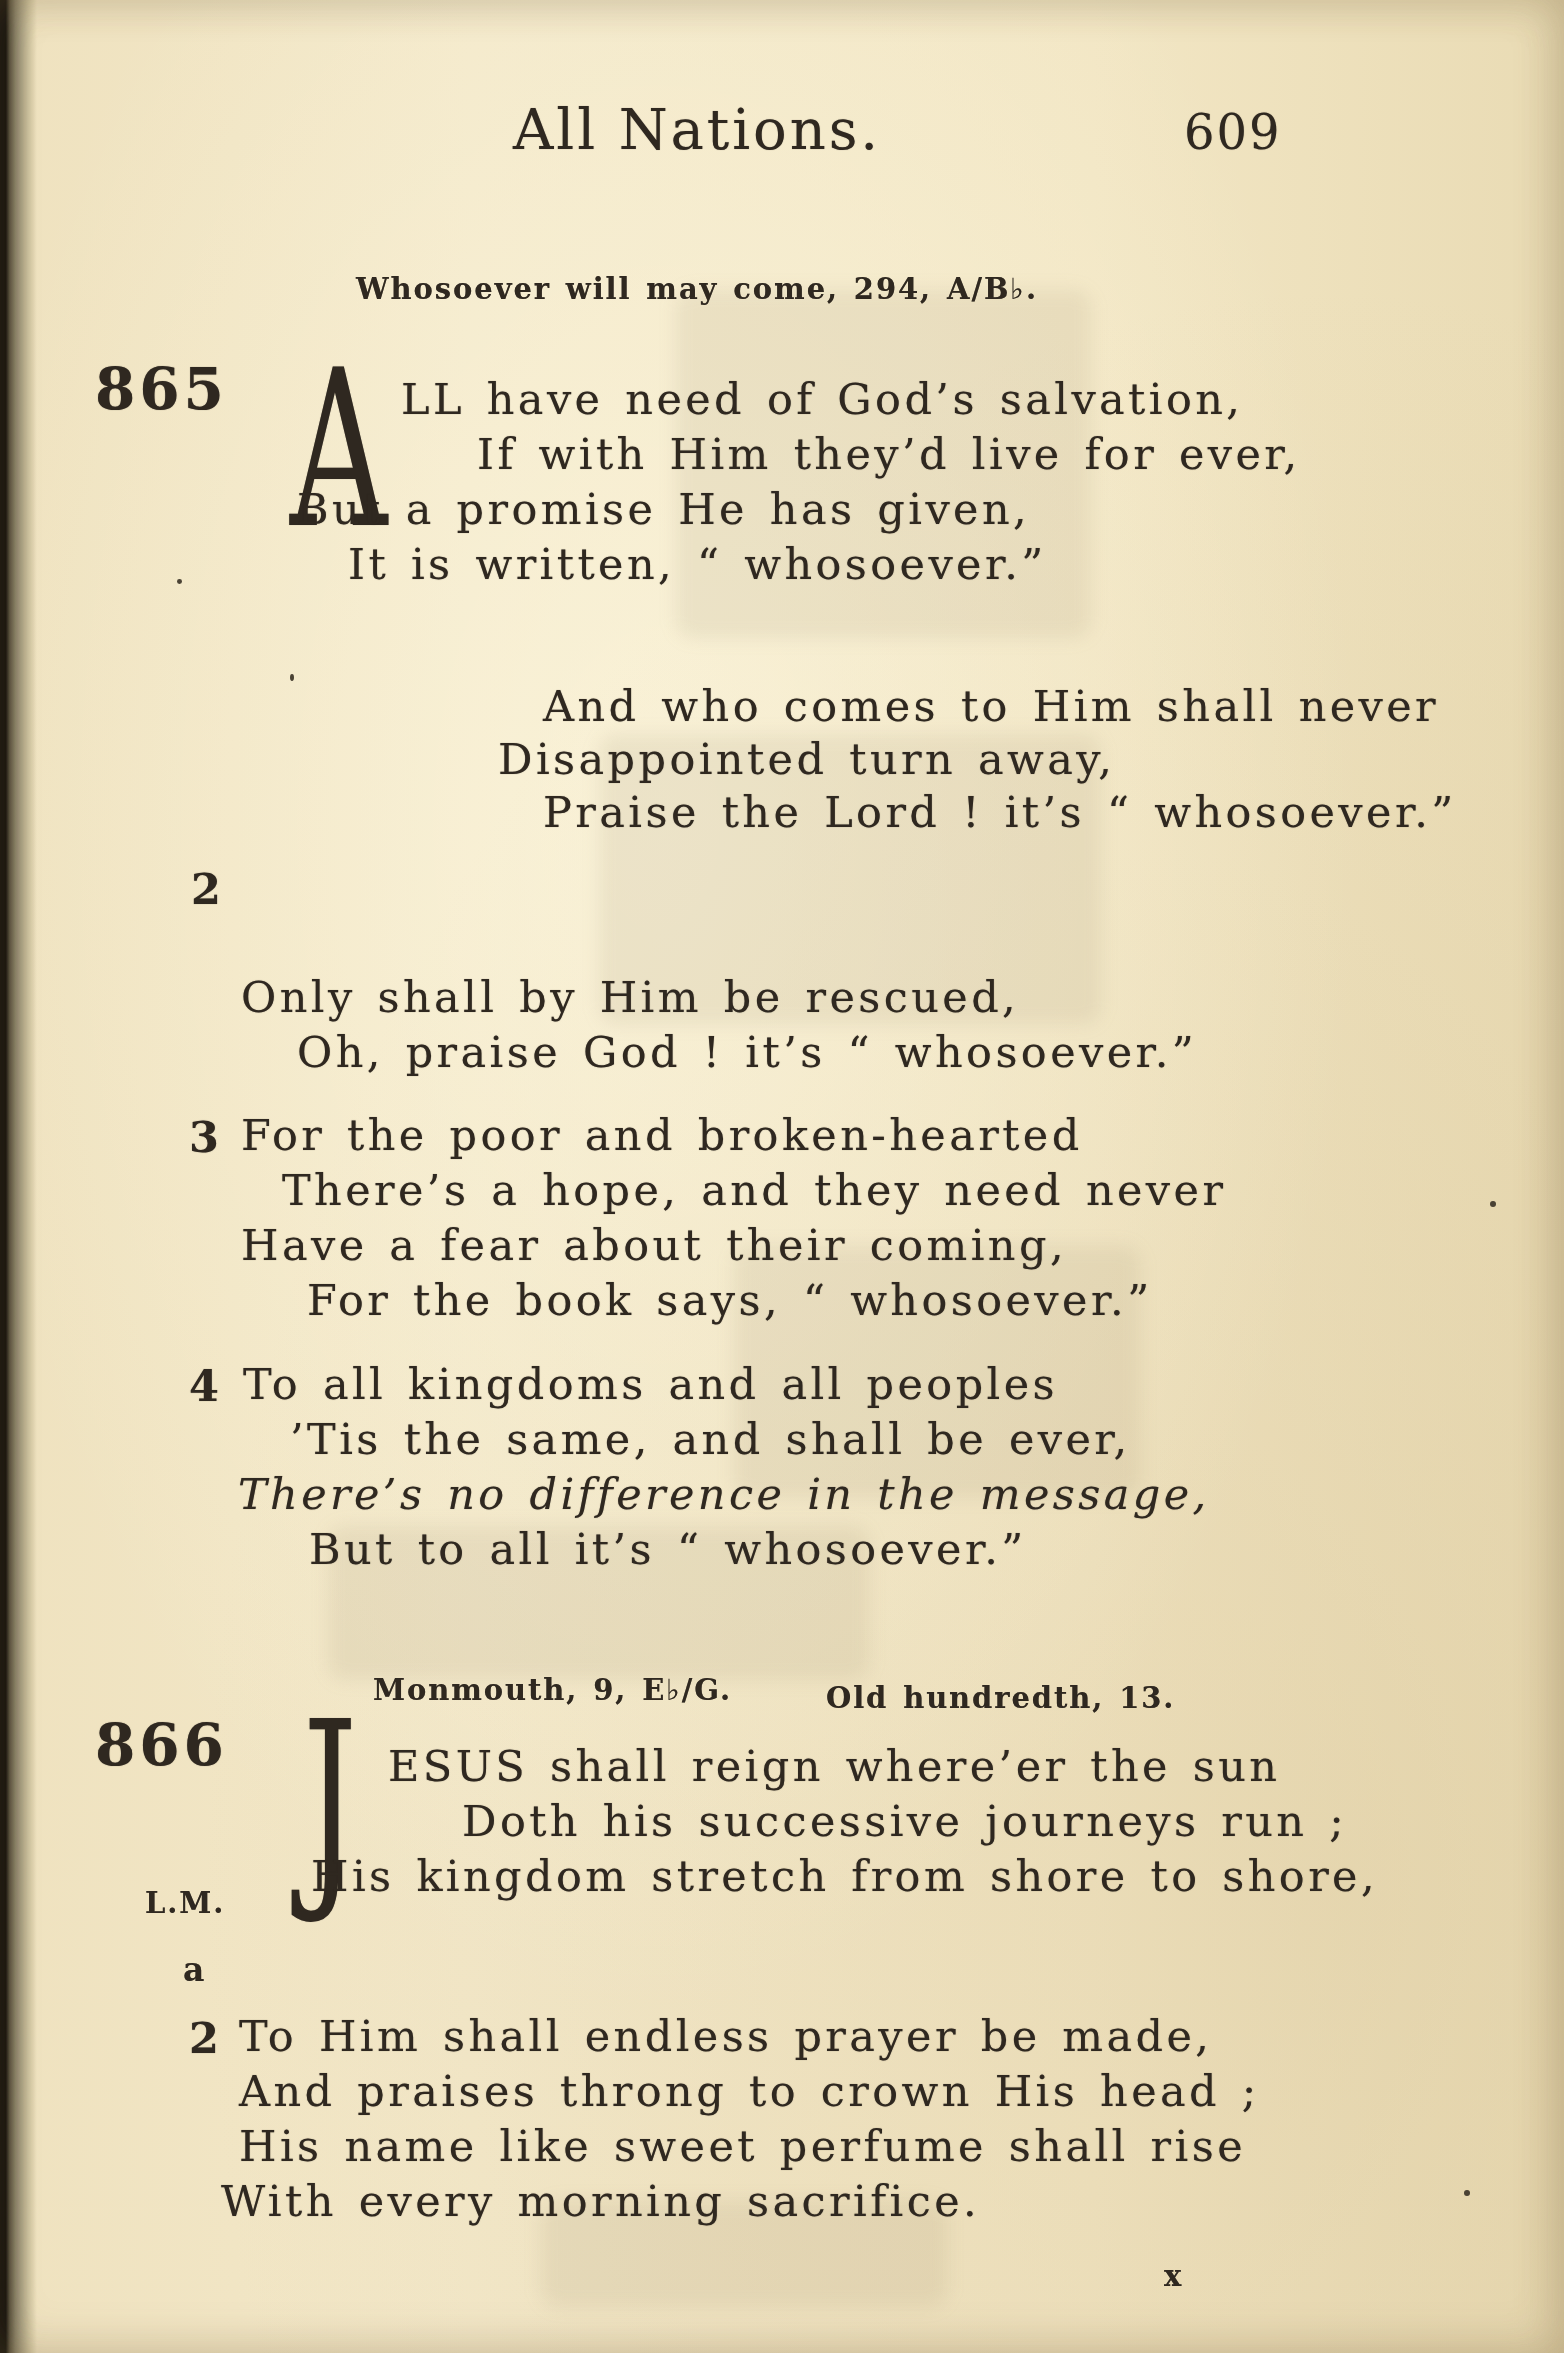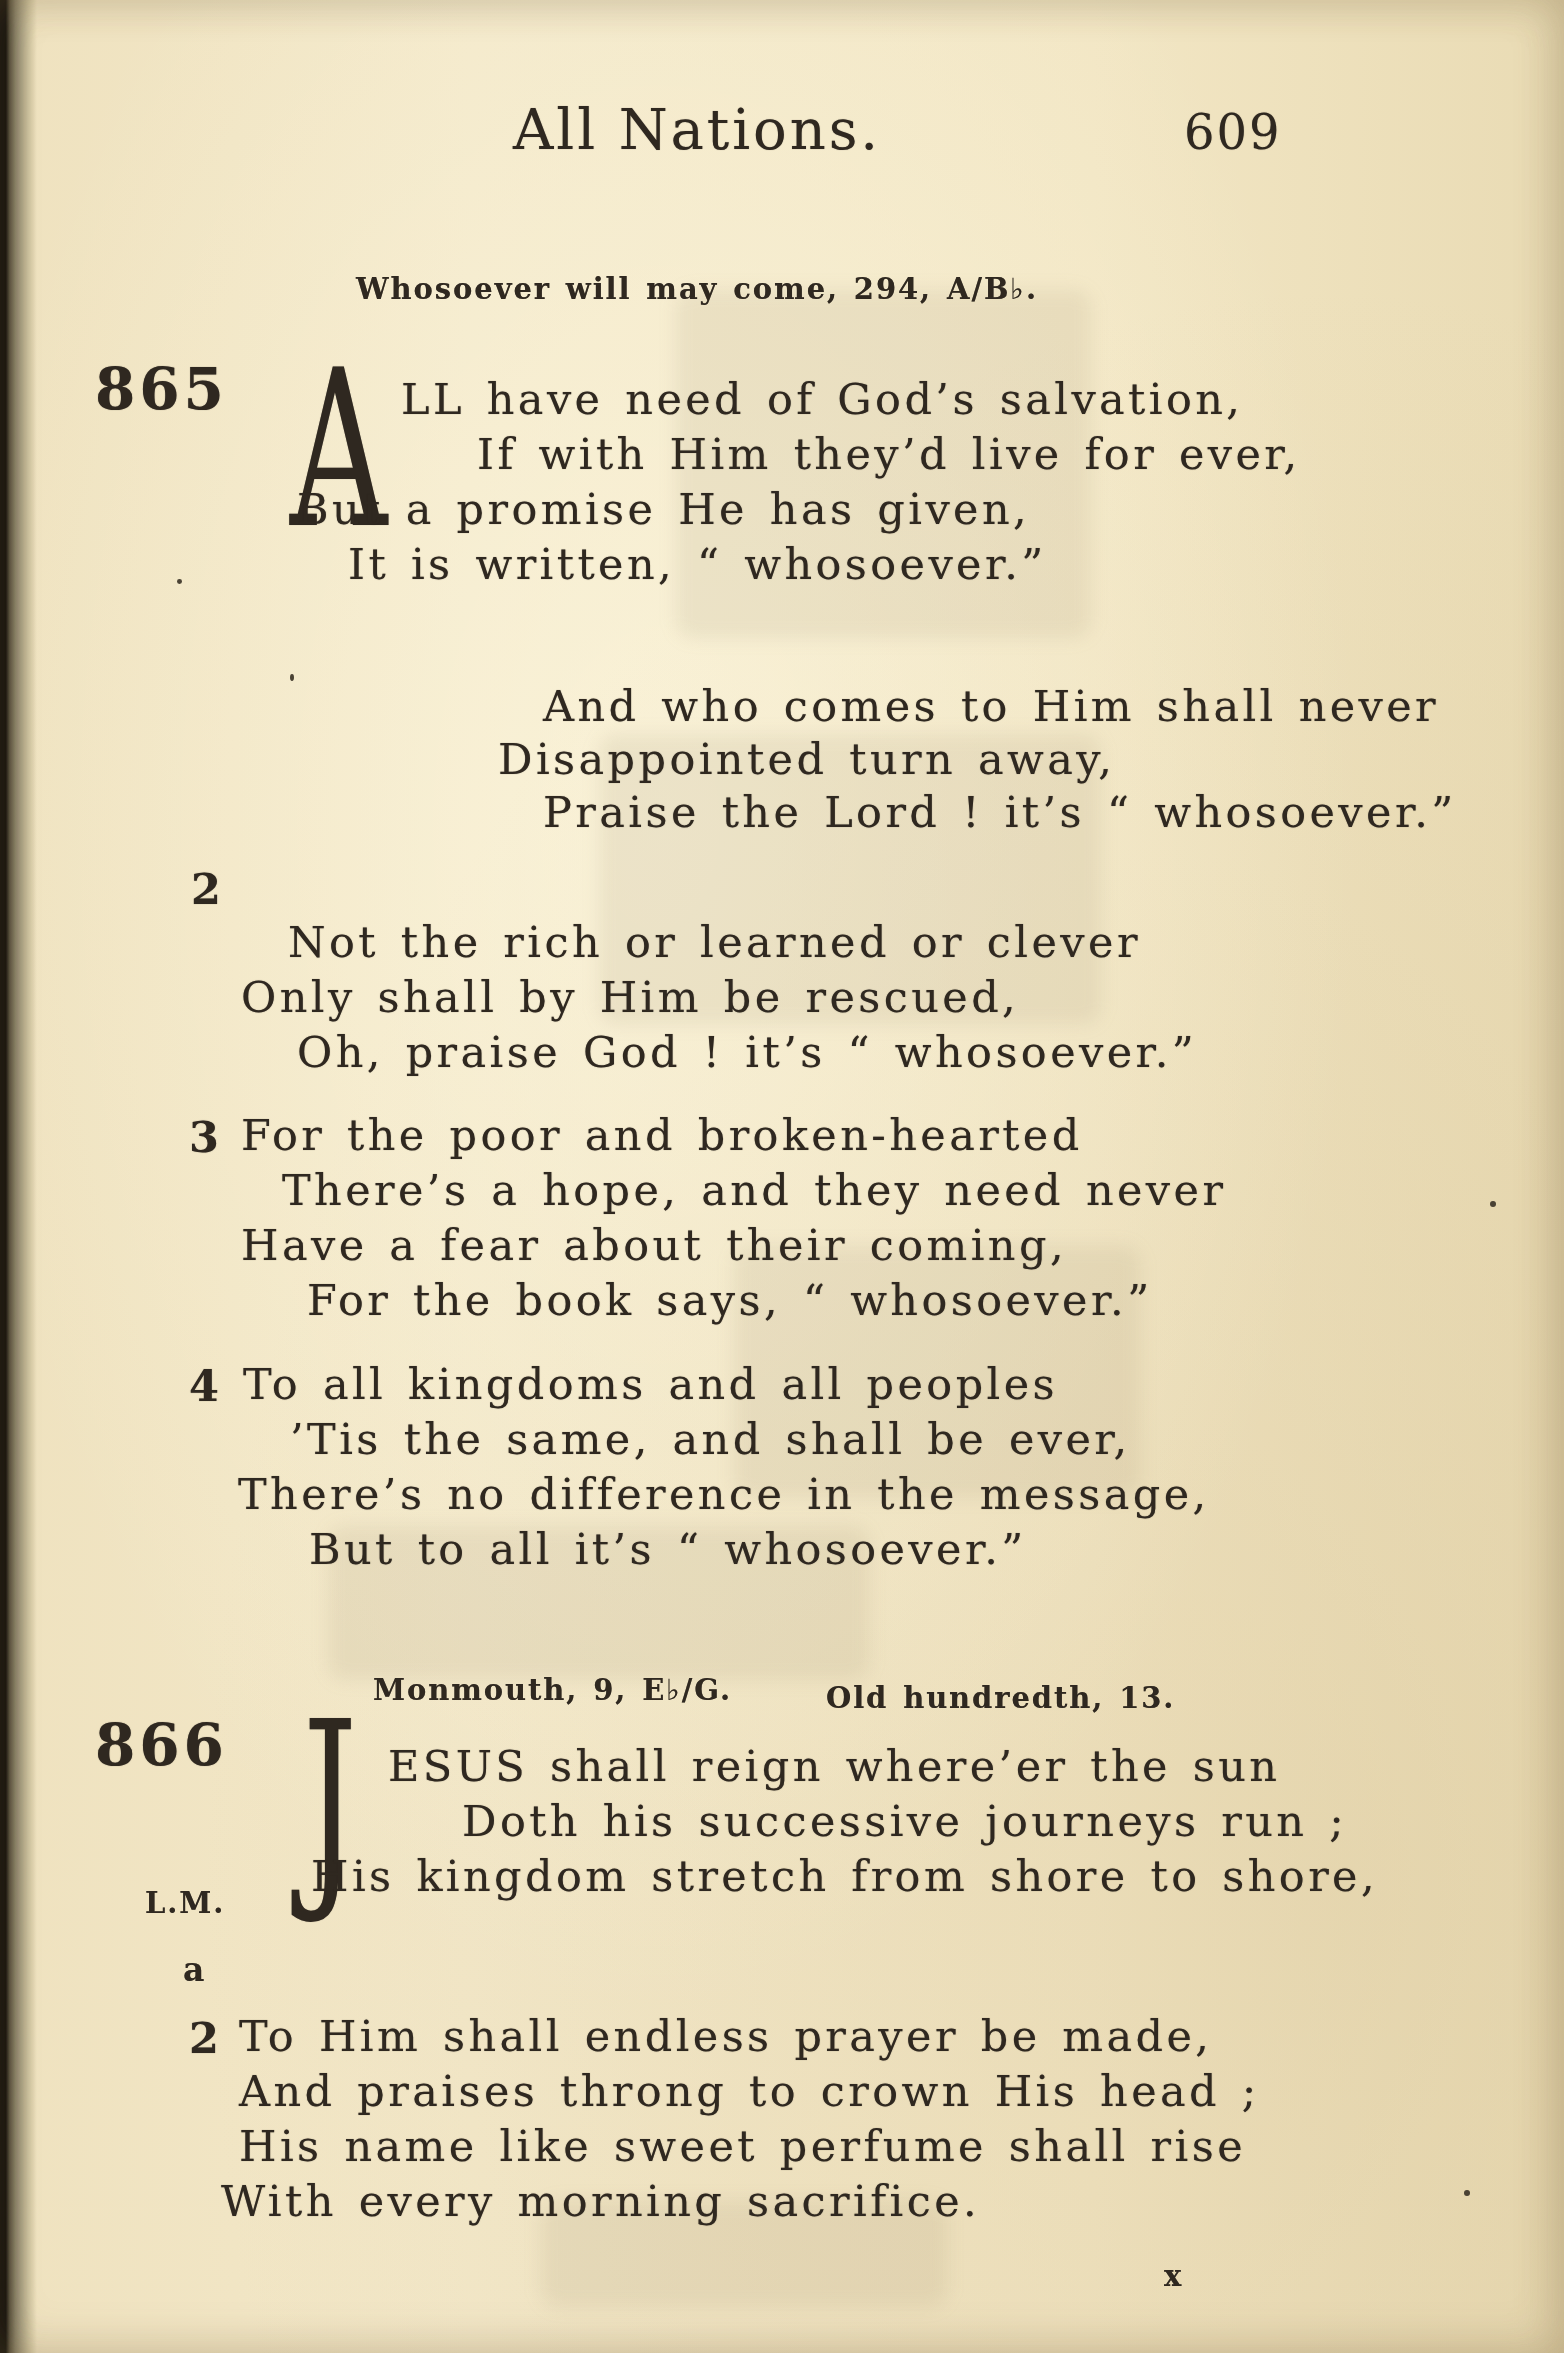--- a/index.html
+++ b/index.html
@@ -112,34 +112,33 @@
   <div class="t" style="left:401px;top:376px;">LL have need of God’s salvation,</div>
   <div class="t" style="left:477px;top:431px;">If with Him they’d live for ever,</div>
   <div class="t" style="left:297px;top:486px;">But a promise He has given,</div>
   <div class="t" style="left:348px;top:541px;">It is written, “ whosoever.”</div>
 
   <div class="t" style="left:543px;top:683px;">And who comes to Him shall never</div>
   <div class="t" style="left:498px;top:736px;">Disappointed turn away,</div>
   <div class="t" style="left:543px;top:789px;">Praise the Lord ! it’s “ whosoever.”</div>
 
   <div class="vnum" style="left:191px;top:864px;">2</div>
-  <div class="t" style="left:288px;top:919px;">Not the rich or learned or clever</div>
   <div class="t" style="left:241px;top:974px;">Only shall by Him be rescued,</div>
   <div class="t" style="left:297px;top:1029px;">Oh, praise God ! it’s “ whosoever.”</div>
 
   <div class="vnum" style="left:189px;top:1112px;">3</div>
   <div class="t" style="left:241px;top:1112px;">For the poor and broken-hearted</div>
   <div class="t" style="left:282px;top:1167px;">There’s a hope, and they need never</div>
   <div class="t" style="left:241px;top:1222px;">Have a fear about their coming,</div>
   <div class="t" style="left:307px;top:1277px;">For the book says, “ whosoever.”</div>
 
   <div class="vnum" style="left:189px;top:1361px;">4</div>
   <div class="t" style="left:243px;top:1361px;">To all kingdoms and all peoples</div>
   <div class="t" style="left:290px;top:1416px;">’Tis the same, and shall be ever,</div>
-  <div class="t" style="left:238px;top:1471px;">There’s no difference in the message,</div>
+  <div class="t" style="left:238px;top:1471px;font-style:italic;">There’s no difference in the message,</div>
   <div class="t" style="left:309px;top:1526px;">But to all it’s “ whosoever.”</div>
 
   <div class="tune" style="left:373px;top:1673px;">Monmouth, 9, E♭/G.</div>
   <div class="tune" style="left:826px;top:1681px;">Old hundredth, 13.</div>
 
   <div class="hymnnum" style="left:95px;top:1711px;">866</div>
   <div class="meter" style="left:145px;top:1850px;">L.M.</div>
   <div class="meter" style="left:183px;top:1914px;font-size:33px;">a</div>
   <div class="dropcap" style="left:303px;top:1721px;">J</div>
 

